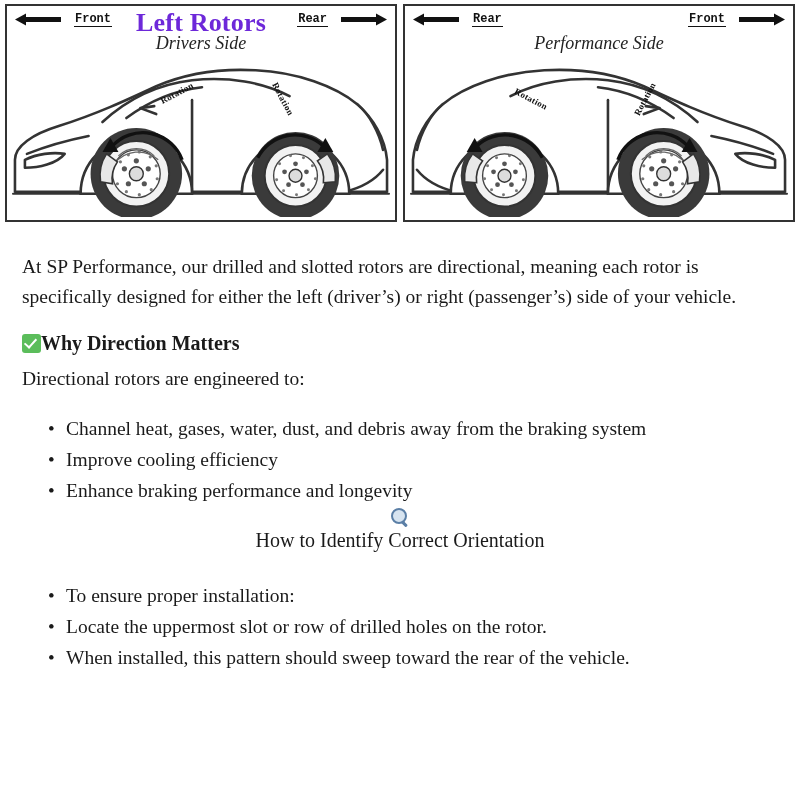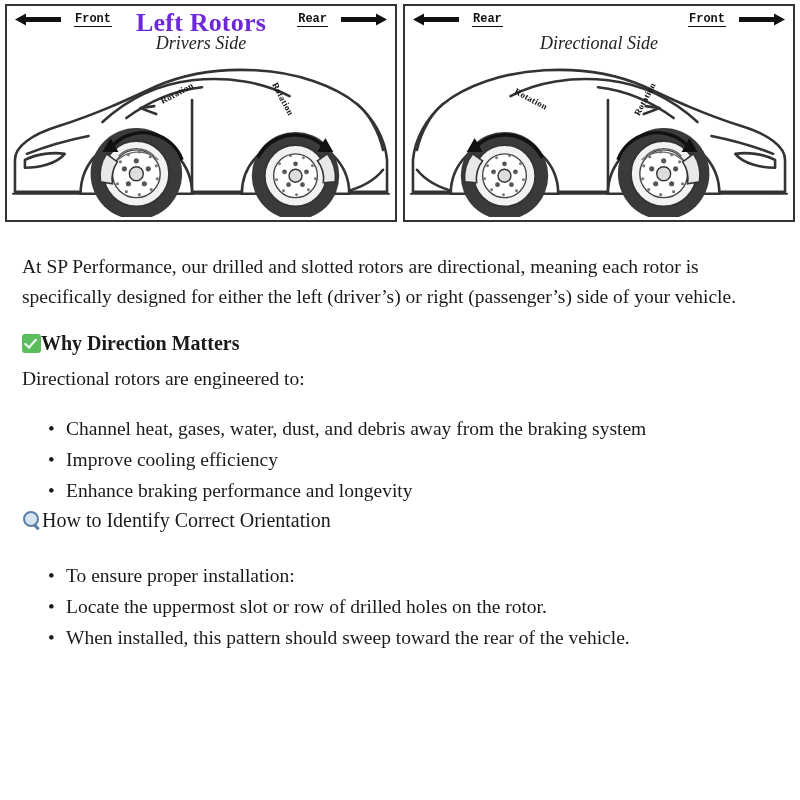--- a/index.html
+++ b/index.html
@@ -125,21 +125,21 @@
     content: "";
     position: absolute;
     left: 5px;
     top: 2px;
     width: 5px;
     height: 10px;
     border: solid #fff;
     border-width: 0 2.4px 2.4px 0;
     transform: rotate(42deg);
   }
-  h2.heading.plain { font-weight: normal; margin-top: 0; }
+  h2.heading.plain { font-weight: normal; margin-top: 0; flex-direction: column; }
   h2.heading.plain .htext { font-weight: normal; font-size: 20px; }
   .mag-icon {
     flex: 0 0 auto;
     display: inline-block;
     width: 20px;
     height: 20px;
     position: relative;
   }
   .mag-icon .glass {
     position: absolute;
@@ -293,21 +293,21 @@
           <path d="M318,104 a42,42 0 0 0 -66,12" fill="none" stroke="#111" stroke-width="3.4"></path>
           <polygon points="320,96 328,110 312,110" fill="#111"></polygon>
         </g>
       </svg>
 
       <div class="rot-word" style="left:152px; top:82px; transform:rotate(-28deg);">Rotation</div>
       <div class="rot-word" style="left:258px; top:88px; transform:rotate(62deg);">Rotation</div>
     </div>
 
     <div class="panel">
-      <div class="panel-sub">Directional Side</div>
+      <div class="panel-sub">Performance Side</div>
 
       <div class="dir-tag left">
         <svg class="arrow-svg" width="46" height="13" viewBox="0 0 46 13">
           <polygon points="0,6.5 11,0.5 11,4 46,4 46,9 11,9 11,12.5" fill="#111"></polygon>
         </svg>
         <span class="lbl">Rear</span>
       </div>
 
       <div class="dir-tag right">
         <span class="lbl">Front</span>

